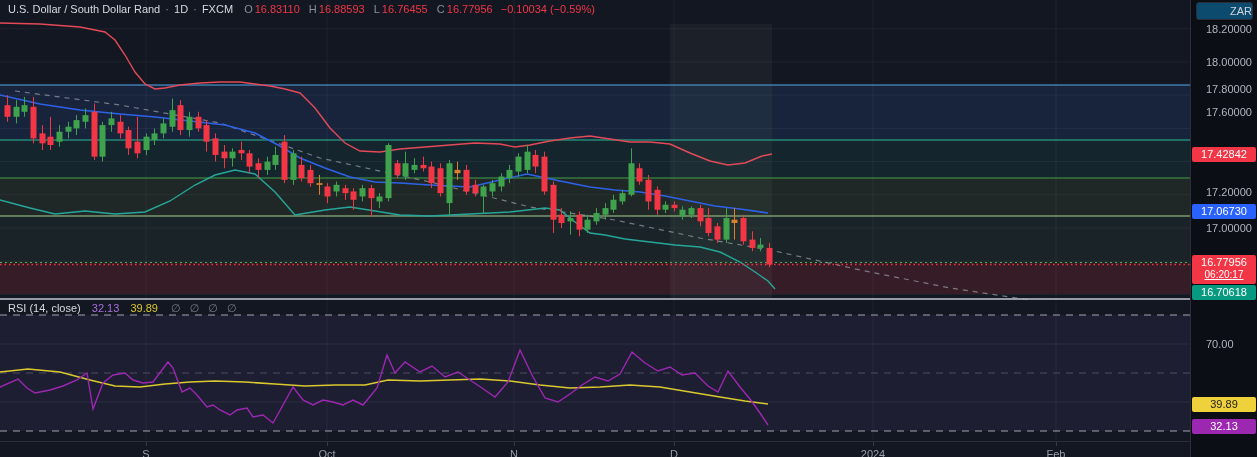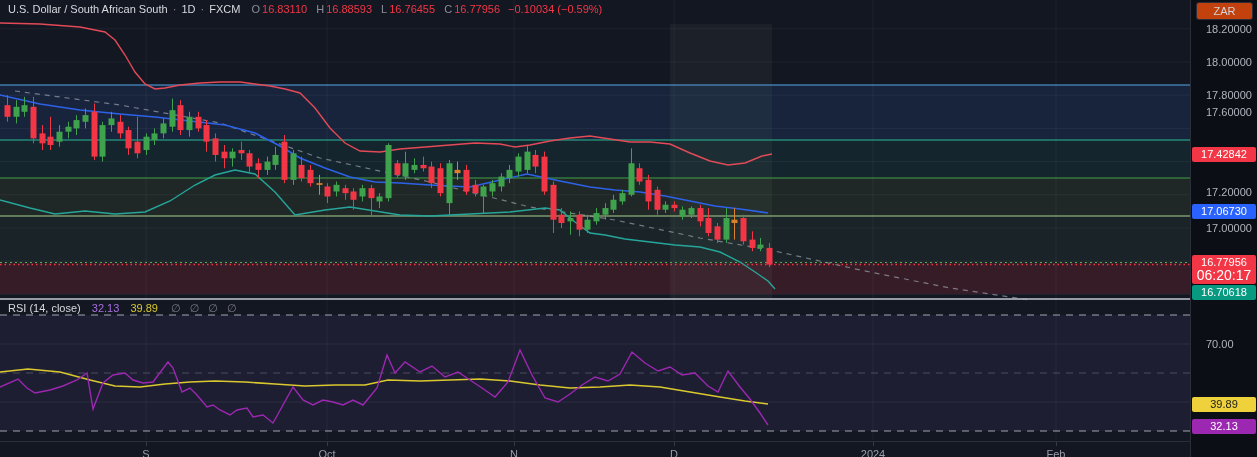--- a/index.html
+++ b/index.html
@@ -11,27 +11,27 @@
   .legend .neg{color:#f23645;}
   .legend .blue{color:#4a7dff;}
   .legend .red{color:#f23645;}
   .legend .teal{color:#2fbf92;}
   .legend .purp{color:#a86ee0;}
   .legend .yell{color:#d9c82e;}
   .legend .nul{color:#787b86;letter-spacing:3px;}
   .legend span{margin-right:2px;}
   #axis-panel{position:absolute;left:1190px;top:0;width:67px;height:457px;background:#0c0e15;
               border-left:1px solid #2a2e39;z-index:4;font-size:11px;color:#b2b5be;}
-  #zar-box{position:absolute;top:2px;left:5px;width:55px;height:16px;line-height:16px;text-align:center;
-           background:#c2410c;border:1px solid #2a2e39;border-radius:3px;color:#d1d4dc;}
+  #zar-box{position:absolute;top:2px;left:5px;width:55px;height:16px;line-height:16px;text-align:right;
+           background:#0c4a6e;border:1px solid #2a2e39;border-radius:3px;color:#d1d4dc;}
   .tick{position:absolute;left:6px;height:12px;line-height:12px;margin-left:9px;}
   .badge{position:absolute;left:1px;width:64px;text-align:center;border-radius:2px;color:#fff;
          font-size:11px;line-height:15px;height:15px;}
   .badge.two{height:28px;line-height:13px;padding-top:1px;}
-  .badge .sub{font-size:14px;display:block;line-height:12px;}
+  .badge .sub{font-size:10px;display:block;line-height:12px;text-decoration:underline;}
   #time-axis{position:absolute;left:0;top:441px;width:1190px;height:16px;background:#131722;
              border-top:1px solid #2a2e39;z-index:3;}
   .tlabel{position:absolute;top:6px;transform:translateX(-50%);font-size:11px;color:#9a9da6;}
   .tmark{position:absolute;top:0;width:1px;height:4px;background:#363a45;}
   #pane-sep{position:absolute;left:0;top:298px;width:1190px;height:2px;background:#aeb1bb;opacity:.85;z-index:3;}
 </style>
 </head>
 <body>
 
 <div id="app">
@@ -251,21 +251,21 @@
       <line x1="760.5" y1="237.95999999999978" x2="760.5" y2="251.2400000000001" stroke="#3fa34d"></line>
       <rect x="757.5" y="244.60000000000025" width="6" height="3.319999999999908" fill="#3fa34d"></rect>
       <line x1="769.5" y1="242.93999999999997" x2="769.5" y2="267.0099999999999" stroke="#f23645"></line>
       <rect x="766.5" y="247.92000000000016" width="6" height="16.599999999999653" fill="#f23645"></rect>
       <line x1="0" y1="264.5" x2="1190" y2="264.5" stroke="#f23645" stroke-dasharray="1.5,3" stroke-width="1.4"></line>
       <polyline stroke="#d9c82e" stroke-width="1.6" points="0,372 28,369 60,372 90,380 115,386 140,387 165,384 190,382 215,381 245,382 275,384 305,386 335,385 365,385 388,380 420,381 450,380 480,379 510,381 540,385 570,388 600,387 630,385 660,387 690,392 720,397 745,401 768,404" fill="none"></polyline>
       <polyline stroke="#9c27b0" stroke-width="1.4" points="0,387 18,379 27,388 35,393 50,390 63,386 77,380 87,373 93,409 103,383 113,375 125,373 133,380 143,383 153,382 168,362 173,368 182,392 190,388 197,395 207,407 213,405 220,410 230,415 237,410 247,408 253,417 263,415 273,423 283,405 293,387 303,400 313,405 323,400 333,402 343,405 353,400 363,405 377,388 387,355 395,373 405,362 420,372 432,366 445,377 458,372 470,380 482,388 495,397 508,382 520,350 532,375 545,398 558,402 570,394 582,385 595,377 608,381 620,374 632,352 645,363 658,371 670,367 682,375 695,373 708,386 718,392 728,371 740,387 750,399 760,413 768,425" fill="none"></polyline>
     </svg>
 
   <div class="legend" style="top:3px;">
-    <span>U.S. Dollar / South African South</span>
+    <span>U.S. Dollar / South Dollar Rand</span>
     <span class="dim">·</span>
     <span>1D</span>
     <span class="dim">·</span>
     <span>FXCM</span>
     <span style="margin-left:6px;" class="dim">O</span><span class="neg">16.83110</span>
     <span style="margin-left:4px;" class="dim">H</span><span class="neg">16.88593</span>
     <span style="margin-left:4px;" class="dim">L</span><span class="neg">16.76455</span>
     <span style="margin-left:4px;" class="dim">C</span><span class="neg">16.77956</span>
     <span style="margin-left:3px;" class="neg">−0.10034 (−0.59%)</span>
   </div>
@@ -292,21 +292,21 @@
     <span class="tlabel" style="left:514px">N</span>
     <span class="tlabel" style="left:674px">D</span>
     <span class="tlabel" style="left:873px">2024</span>
     <span class="tlabel" style="left:1056px">Feb</span>
   </div>
 
   <div id="axis-panel">
     <div id="zar-box">ZAR</div>
     <span class="tick" style="top:23px">18.20000</span>
     <span class="tick" style="top:56px">18.00000</span>
-    <span class="tick" style="top:89px">17.80000</span>
+    <span class="tick" style="top:83px">17.80000</span>
     <span class="tick" style="top:106px">17.60000</span>
     <span class="tick" style="top:186px">17.20000</span>
     <span class="tick" style="top:222px">17.00000</span>
     <span class="tick" style="top:338px">70.00</span>
 
     <div class="badge" style="top:147px;background:#f23645;">17.42842</div>
     <div class="badge" style="top:204px;background:#2962ff;">17.06730</div>
     <div class="badge two" style="top:255px;background:#f23645;">
       <span>16.77956</span>
       <span class="sub">06:20:17</span>

